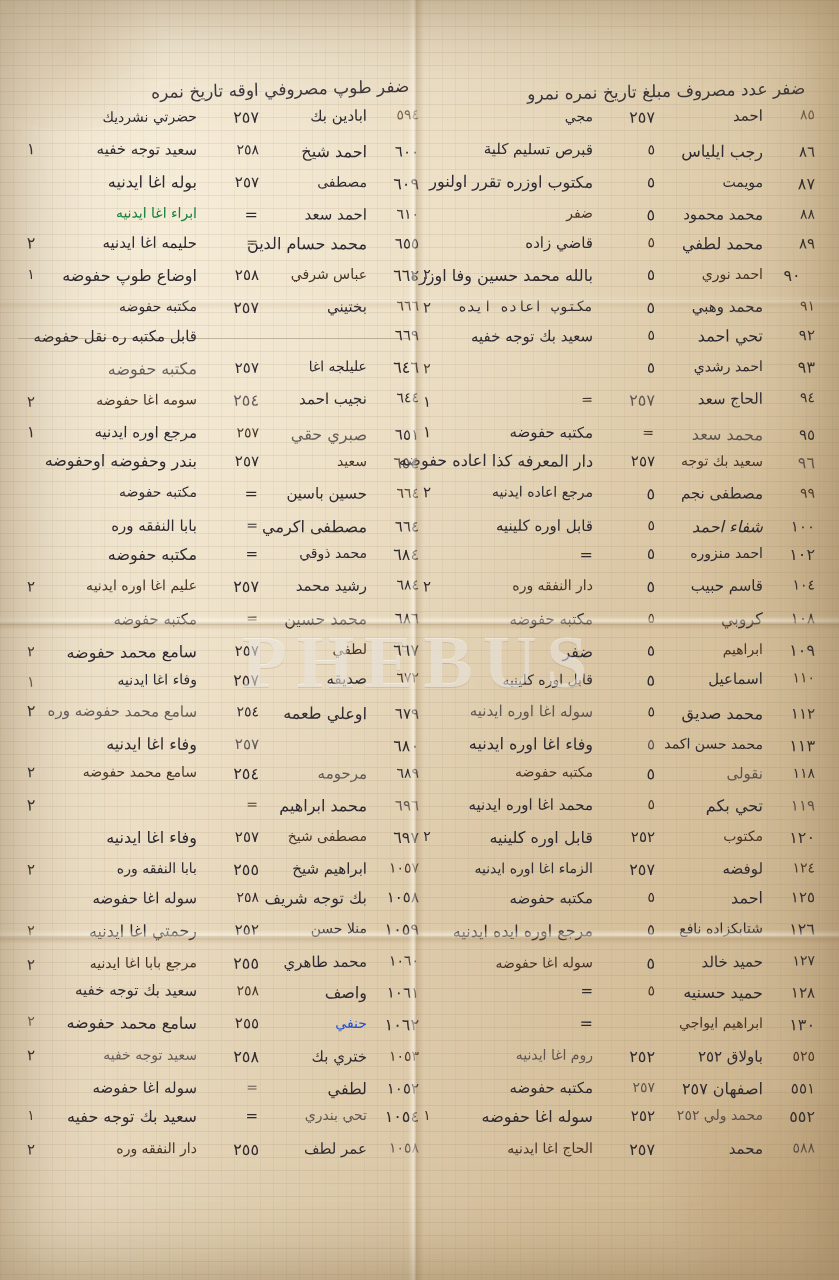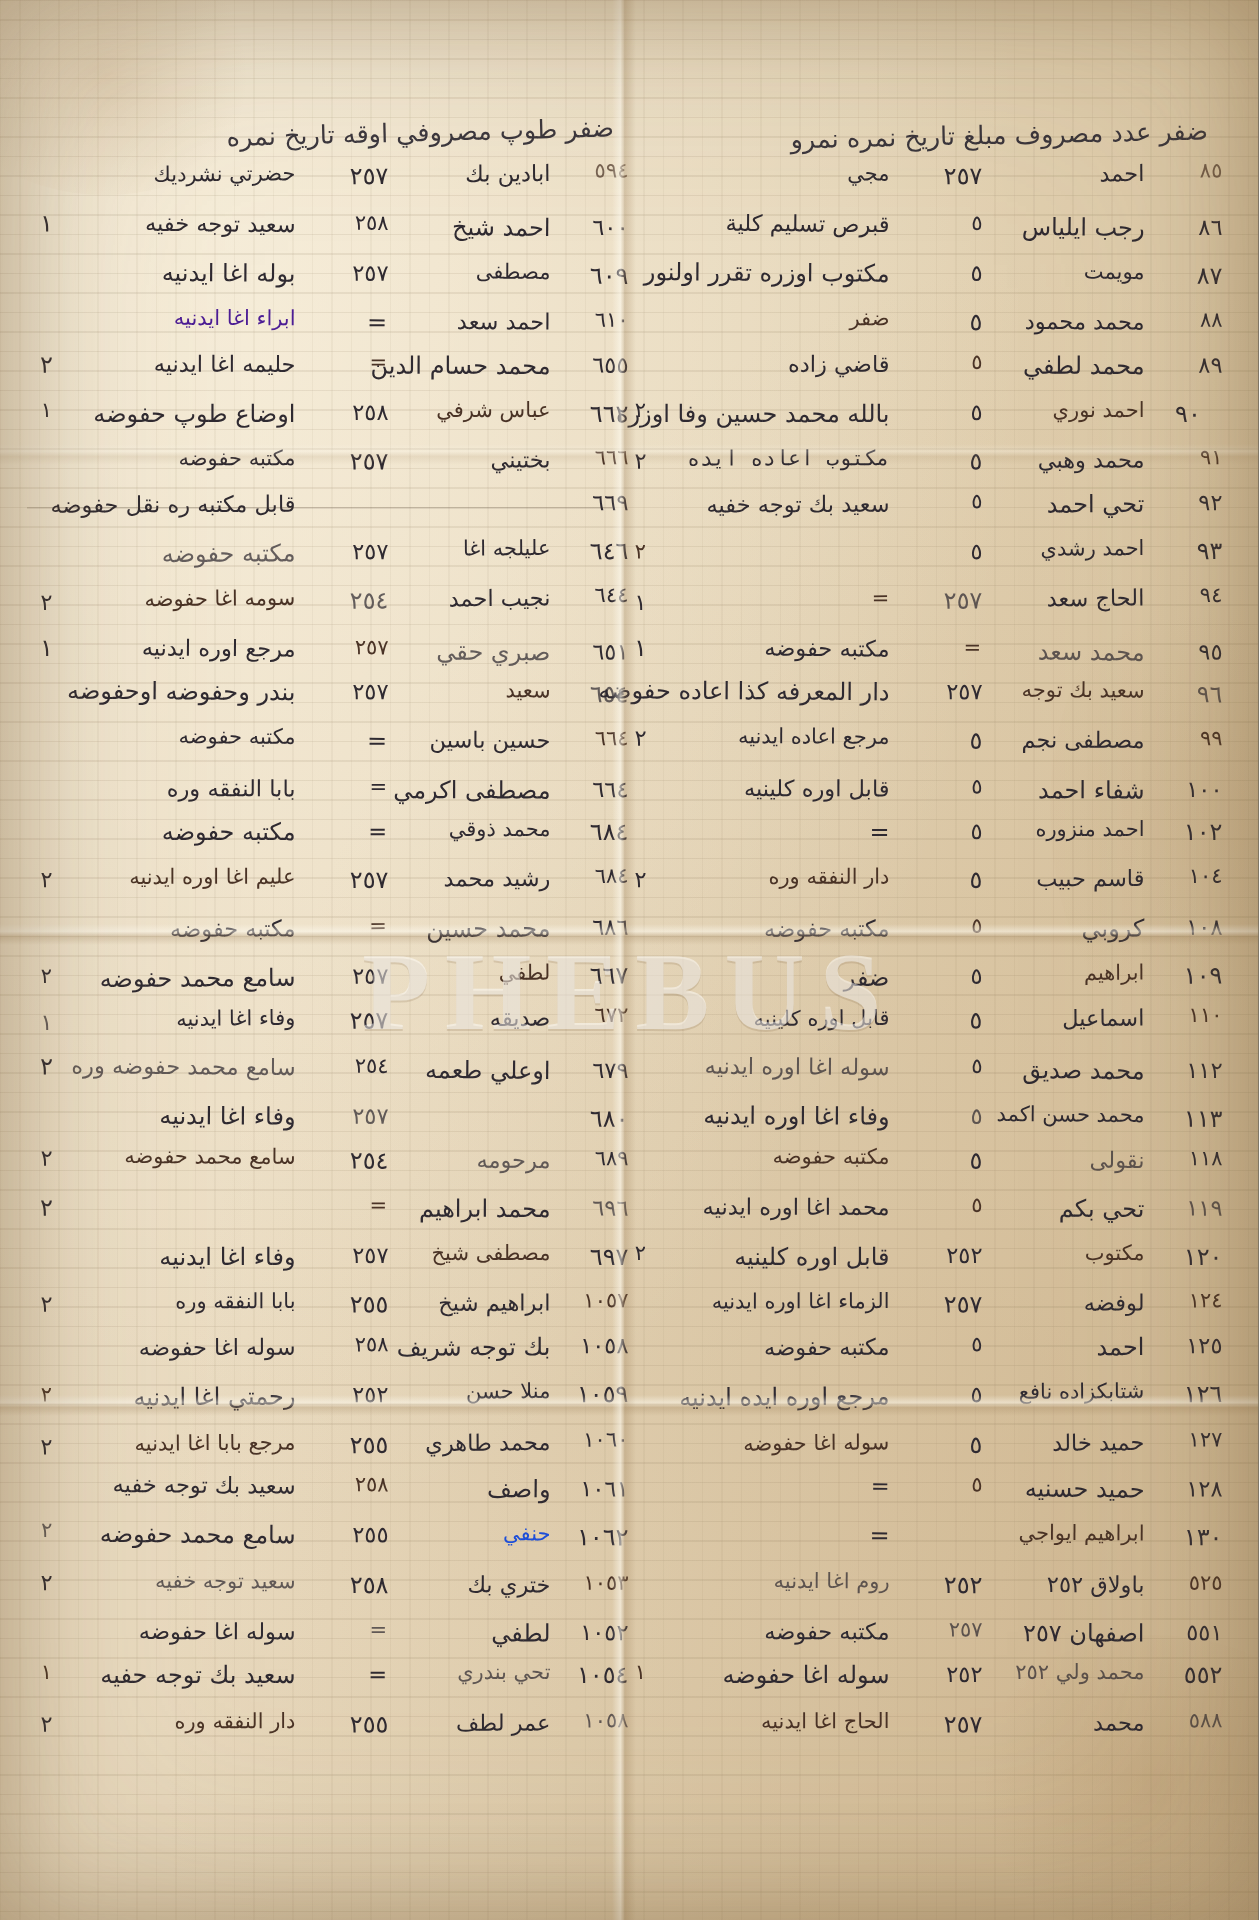--- a/index.html
+++ b/index.html
@@ -193,21 +193,21 @@
       </div>
       <div class="row" style="top: 374.4px; right: 0px; left: 0px; transform: rotate(0.26deg);">
         <div class="cell c-no" style="color: rgb(74, 51, 38); font-size: 14px;">٩٩</div>
         <div class="cell c-name" style="font-size: 15px;">مصطفى نجم</div>
         <div class="cell c-amt" style="font-size: 16px;">٥</div>
         <div class="cell c-note " style="font-size: 14px;">مرجع اعاده ايدنيه</div>
         <div class="cell c-tick" style="font-size: 15px;">٢</div>
       </div>
       <div class="row" style="top: 406.7px; right: 0px; left: 0px; transform: rotate(0.13deg);">
         <div class="cell c-no" style="font-size: 15px;">١٠٠</div>
-        <div class="cell c-name" style="font-size: 16px;">شفاء احمد</div>
+        <div class="cell c-name" style="font-size: 16px; font-style: italic;">شفاء احمد</div>
         <div class="cell c-amt" style="font-size: 14px;">٥</div>
         <div class="cell c-note" style="font-size: 15px;">قابل اوره كلينيه</div>
         <div class="cell c-tick" style="font-size: 16px;"></div>
       </div>
       <div class="row" style="top: 435.15px; right: 0px; left: 0px; transform: rotate(0deg);">
         <div class="cell c-no" style="font-size: 16px;">١٠٢</div>
         <div class="cell c-name" style="font-size: 14px;">احمد منزوره</div>
         <div class="cell c-amt" style="font-size: 15px;">٥</div>
         <div class="cell c-note" style="font-size: 16px;">=</div>
         <div class="cell c-tick" style="color: rgb(74, 51, 38); font-size: 14px;"></div>
@@ -366,21 +366,21 @@
         <div class="cell c-no" style="font-size: 16px;">٦٠٩</div>
         <div class="cell c-name" style="font-size: 14px;">مصطفى</div>
         <div class="cell c-amt" style="font-size: 15px;">٢٥٧</div>
         <div class="cell c-note " style="font-size: 16px;">بوله اغا ايدنيه</div>
         <div class="cell c-tick" style="color: rgb(74, 51, 38); font-size: 14px;"></div>
       </div>
       <div class="row" style="top: 95.25px; right: 0px; left: 0px; transform: rotate(0.26deg);">
         <div class="cell c-no" style="font-size: 14px;">٦١٠</div>
         <div class="cell c-name" style="font-size: 15px;">احمد سعد</div>
         <div class="cell c-amt" style="font-size: 16px;">=</div>
-        <div class="cell c-note" style="color: #4c1d95; font-size: 14px;">ابراء اغا ايدنيه</div>
+        <div class="cell c-note" style="color: #15803d; font-size: 14px;">ابراء اغا ايدنيه</div>
         <div class="cell c-tick" style="font-size: 15px;"></div>
       </div>
       <div class="row" style="top: 123.7px; right: 0px; left: 0px; transform: rotate(0.13deg);">
         <div class="cell c-no" style="font-size: 15px;">٦٥٥</div>
         <div class="cell c-name" style="font-size: 16px;">محمد حسام الدين</div>
         <div class="cell c-amt" style="color: rgb(74, 51, 38); font-size: 14px;">=</div>
         <div class="cell c-note" style="font-size: 15px;">حليمه اغا ايدنيه</div>
         <div class="cell c-tick" style="font-size: 16px;">٢</div>
       </div>
       <div class="row" style="top: 156px; right: 0px; left: 0px; transform: rotate(0deg);">

